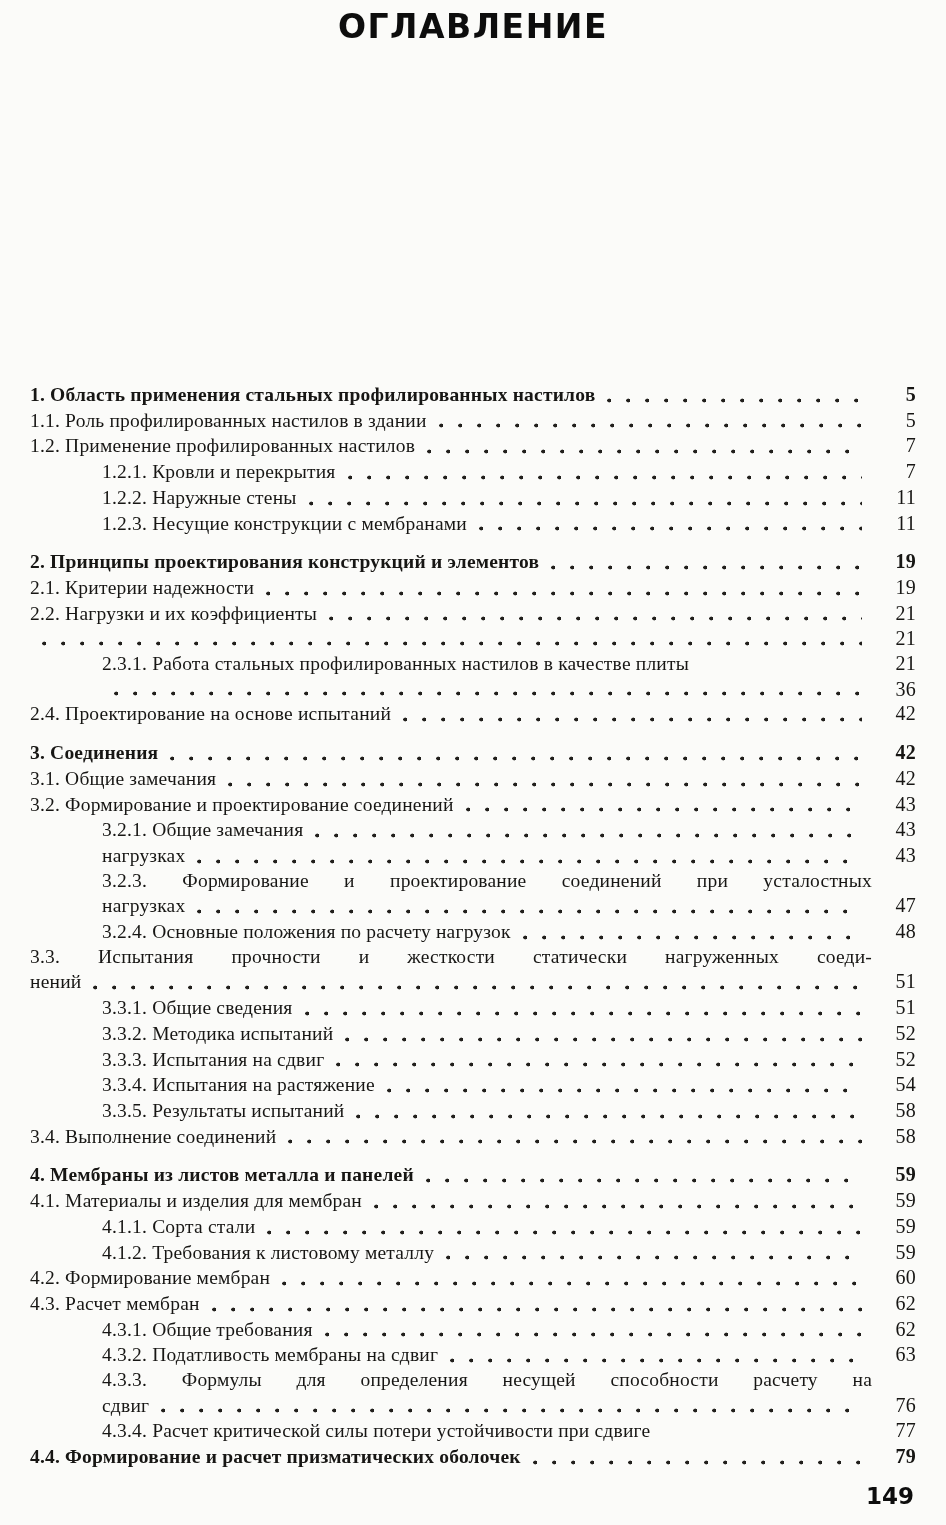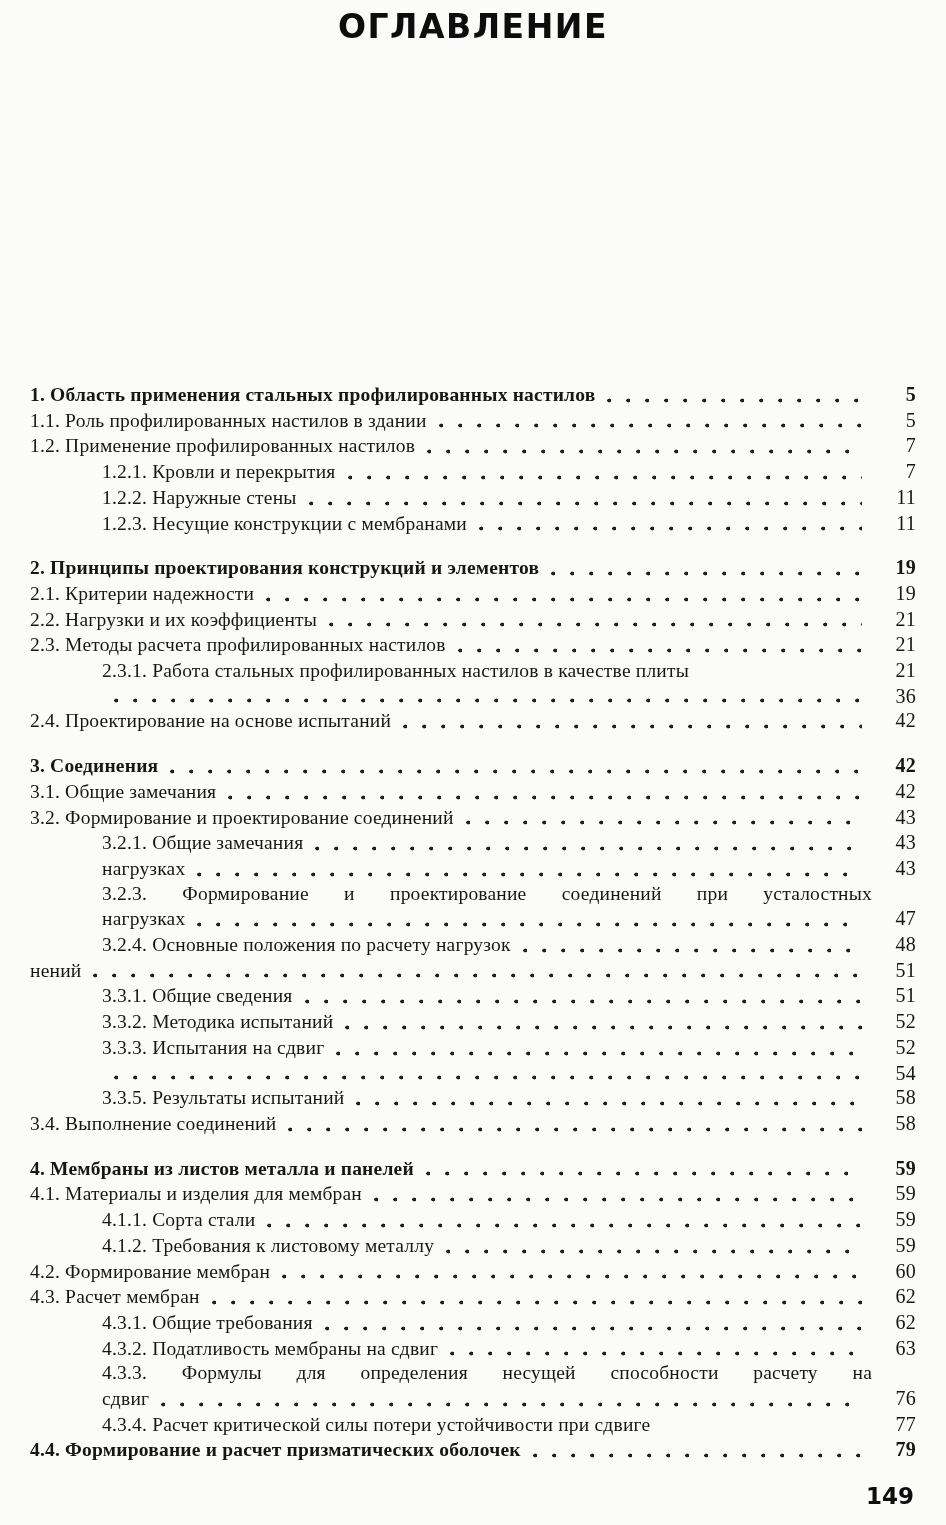--- a/index.html
+++ b/index.html
@@ -29,21 +29,21 @@
 
   .row {
     display:flex;
     align-items:baseline;
     line-height:24.7px;
     font-size:19.5px;
     letter-spacing:0.2px;
   }
   .lvl1 { padding-left:72px; }
   .bold { font-weight:bold; }
-  .gap  { margin-top:19px; }
+  .gap  { margin-top:13px; }
 
   .txt { white-space:nowrap; }
 
   
   .fill .txt {
     flex:1 1 auto;
     white-space:normal;
     text-align:justify;
     text-align-last:justify;
   }
@@ -123,21 +123,20 @@
     <span class="txt">2.1. Критерии надежности</span>
     <span class="leader"></span>
     <span class="pg">19</span>
   </div>
       <div class="row lvl0">
     <span class="txt">2.2. Нагрузки и их коэффициенты</span>
     <span class="leader"></span>
     <span class="pg">21</span>
   </div>
       <div class="row lvl0">
-    <span class="txt">2.3. Методы расчета профилированных настилов</span>
     <span class="leader"></span>
     <span class="pg">21</span>
   </div>
       <div class="row lvl1 nodots">
     <span class="txt">2.3.1. Работа стальных профилированных настилов в качестве плиты</span>
     <span class="leader"></span>
     <span class="pg">21</span>
   </div>
       <div class="row lvl1">
     <span class="leader"></span>
@@ -181,20 +180,25 @@
       <div class="row lvl1">
     <span class="txt">нагрузках</span>
     <span class="leader"></span>
     <span class="pg">47</span>
   </div>
       <div class="row lvl1">
     <span class="txt">3.2.4. Основные положения по расчету нагрузок</span>
     <span class="leader"></span>
     <span class="pg">48</span>
   </div>
+      <div class="row lvl0 fill nodots">
+    <span class="txt">3.3. Испытания прочности и жесткости статически нагруженных соеди-</span>
+
+    <span class="pg"></span>
+  </div>
       <div class="row lvl0">
     <span class="txt">нений</span>
     <span class="leader"></span>
     <span class="pg">51</span>
   </div>
       <div class="row lvl1">
     <span class="txt">3.3.1. Общие сведения</span>
     <span class="leader"></span>
     <span class="pg">51</span>
   </div>
@@ -202,20 +206,21 @@
     <span class="txt">3.3.2. Методика испытаний</span>
     <span class="leader"></span>
     <span class="pg">52</span>
   </div>
       <div class="row lvl1">
     <span class="txt">3.3.3. Испытания на сдвиг</span>
     <span class="leader"></span>
     <span class="pg">52</span>
   </div>
       <div class="row lvl1">
+    <span class="txt">3.3.4. Испытания на растяжение</span>
     <span class="leader"></span>
     <span class="pg">54</span>
   </div>
       <div class="row lvl1">
     <span class="txt">3.3.5. Результаты испытаний</span>
     <span class="leader"></span>
     <span class="pg">58</span>
   </div>
       <div class="row lvl0">
     <span class="txt">3.4. Выполнение соединений</span>

